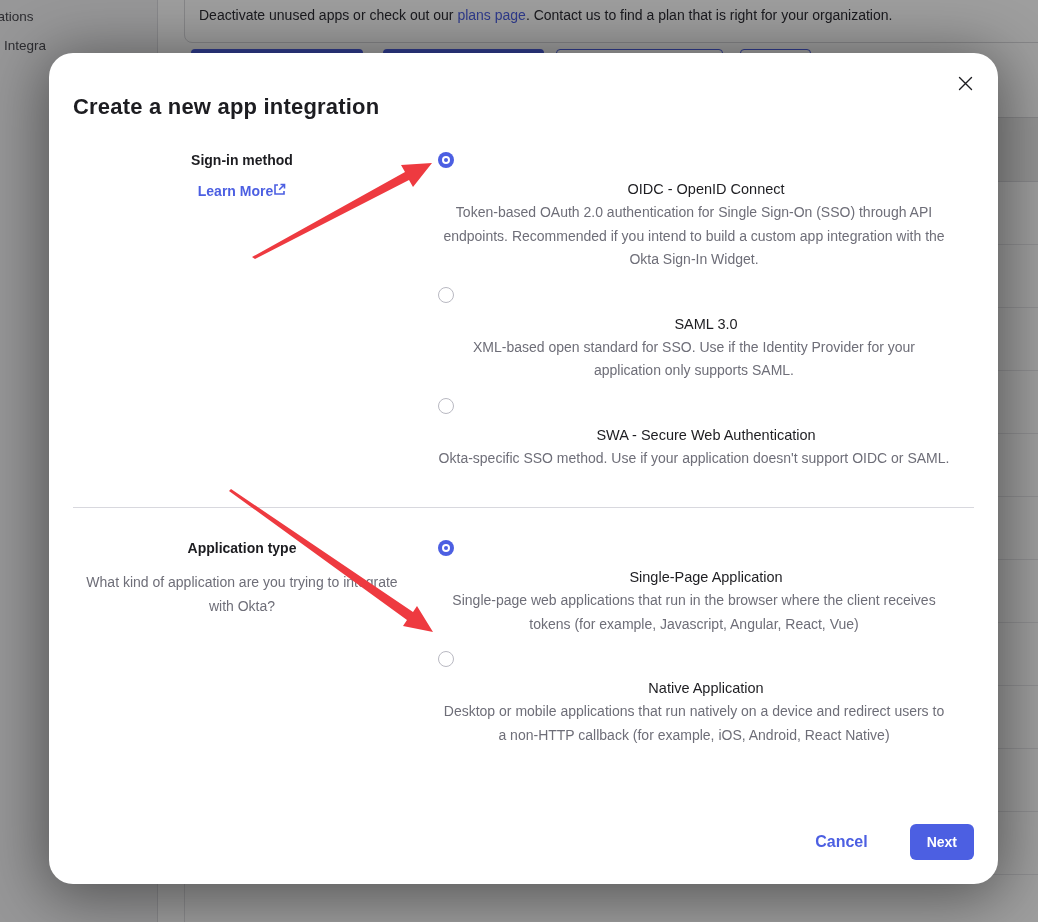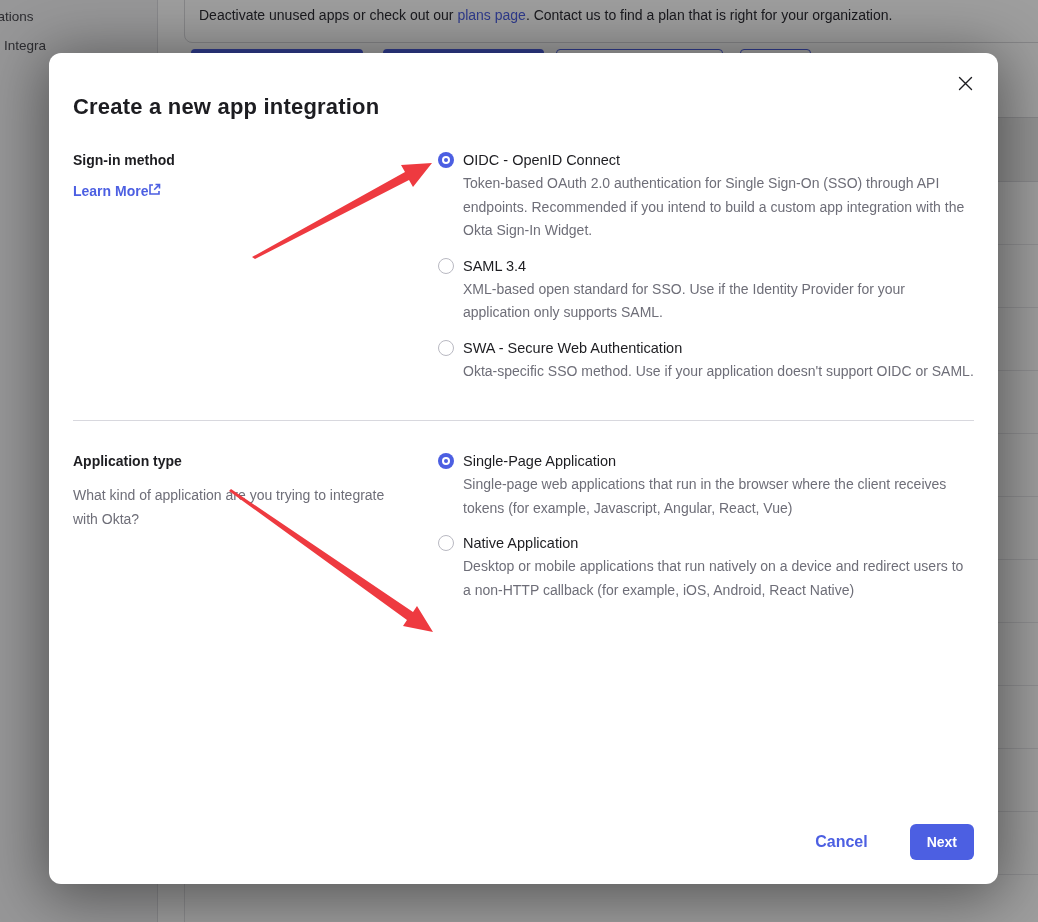--- a/index.html
+++ b/index.html
@@ -26,34 +26,34 @@
   .stub3 { left:397px; width:167px; }
   .stub4 { left:581px; width:71px; }
   .table { position:absolute; left:25px; top:117px; right:0; bottom:0; border-left:1px solid #e2e2e6; border-top:1px solid #d8d8dc; }
   .thead { height:64px; background:#ededee; border-bottom:1px solid #dcdce0; }
   .trow { height:63px; border-bottom:1px solid #e7e7ea; }
   
   .overlay { position:absolute; inset:0; background:rgba(0,0,0,0.38); z-index:10; }
   
   .modal {
     position:absolute; left:49px; top:53px; width:949px; height:831px; z-index:20;
-    background:#fff; border-radius:12px; padding:0 24px;
+    background:#fff; border-radius:24px; padding:0 24px;
     box-shadow:0 8px 60px 6px rgba(0,0,0,0.45);
   }
   .modal-title { margin-top:40px; font-size:22px; line-height:28px; font-weight:700; letter-spacing:.2px; color:var(--title); }
   .close-btn { position:absolute; top:20px; right:21px; width:24px; height:24px; background:none; border:none; cursor:pointer; display:flex; align-items:center; justify-content:center; }
-  .section { display:grid; grid-template-columns:338px 1fr; column-gap:27px; margin-top:27px; }
+  .section { display:grid; grid-template-columns:338px 1fr; column-gap:27px; margin-top:27px;text-align:center; }
   .divider { height:1px; background:#d8d8de; margin:37px 0 0 0; }
   .divider + .section { margin-top:28px; }
   .col-label { font-size:14px; font-weight:700; line-height:24px; color:var(--title); }
   .learn-more { display:inline-flex; align-items:center; margin-top:11px; font-size:14px; font-weight:700; color:var(--accent); text-decoration:none; }
   .col-desc { font-size:14px; line-height:24px; color:var(--body); }
   .col-desc.p1 { margin-top:10px; }
   .col-desc.p2 { margin-top:24px; }
-  .option { display:flex; gap:9px; margin-bottom:11px; }
+  .option { display:flex; gap:9px; margin-bottom:11px;flex-direction:column; }
   .option:last-child { margin-bottom:0; }
   .radio { width:16px; height:16px; border-radius:50%; border:1px solid #b9b9c2; background:#fff; flex-shrink:0; margin-top:4px; position:relative; cursor:pointer; }
   .radio.selected { border:none; background:var(--accent); }
   .radio.selected::before { content:""; position:absolute; inset:4px; background:#fff; border-radius:50%; }
   .radio.selected::after { content:""; position:absolute; inset:6px; background:var(--accent); border-radius:50%; }
   .opt-label { font-size:14.5px; line-height:24px; color:var(--title); cursor:pointer; }
   .opt-desc { font-size:14px; line-height:23.5px; color:var(--body); max-width:512px; }
   .footer { position:absolute; right:24px; bottom:24px; display:flex; align-items:center; }
   .cancel-link { font-size:16px; font-weight:700; color:var(--accent); background:none; border:none; cursor:pointer; margin-right:26px; font-family:inherit; }
   .next-btn { height:36px; padding:0 17px; background:var(--accent); color:#fff; border:none; border-radius:6px; font-size:14px; font-weight:700; cursor:pointer; font-family:inherit;margin-left:16px; }
@@ -119,21 +119,21 @@
       <div class="option">
         <span class="radio selected"></span>
         <div>
           <div class="opt-label">OIDC - OpenID Connect</div>
           <div class="opt-desc">Token-based OAuth 2.0 authentication for Single Sign-On (SSO) through API endpoints. Recommended if you intend to build a custom app integration with the Okta Sign-In Widget.</div>
         </div>
       </div>
       <div class="option">
         <span class="radio"></span>
         <div>
-          <div class="opt-label">SAML 3.4</div>
+          <div class="opt-label">SAML 3.0</div>
           <div class="opt-desc">XML-based open standard for SSO. Use if the Identity Provider for your application only supports SAML.</div>
         </div>
       </div>
       <div class="option">
         <span class="radio"></span>
         <div>
           <div class="opt-label">SWA - Secure Web Authentication</div>
           <div class="opt-desc">Okta-specific SSO method. Use if your application doesn't support OIDC or SAML.</div>
         </div>
       </div>

